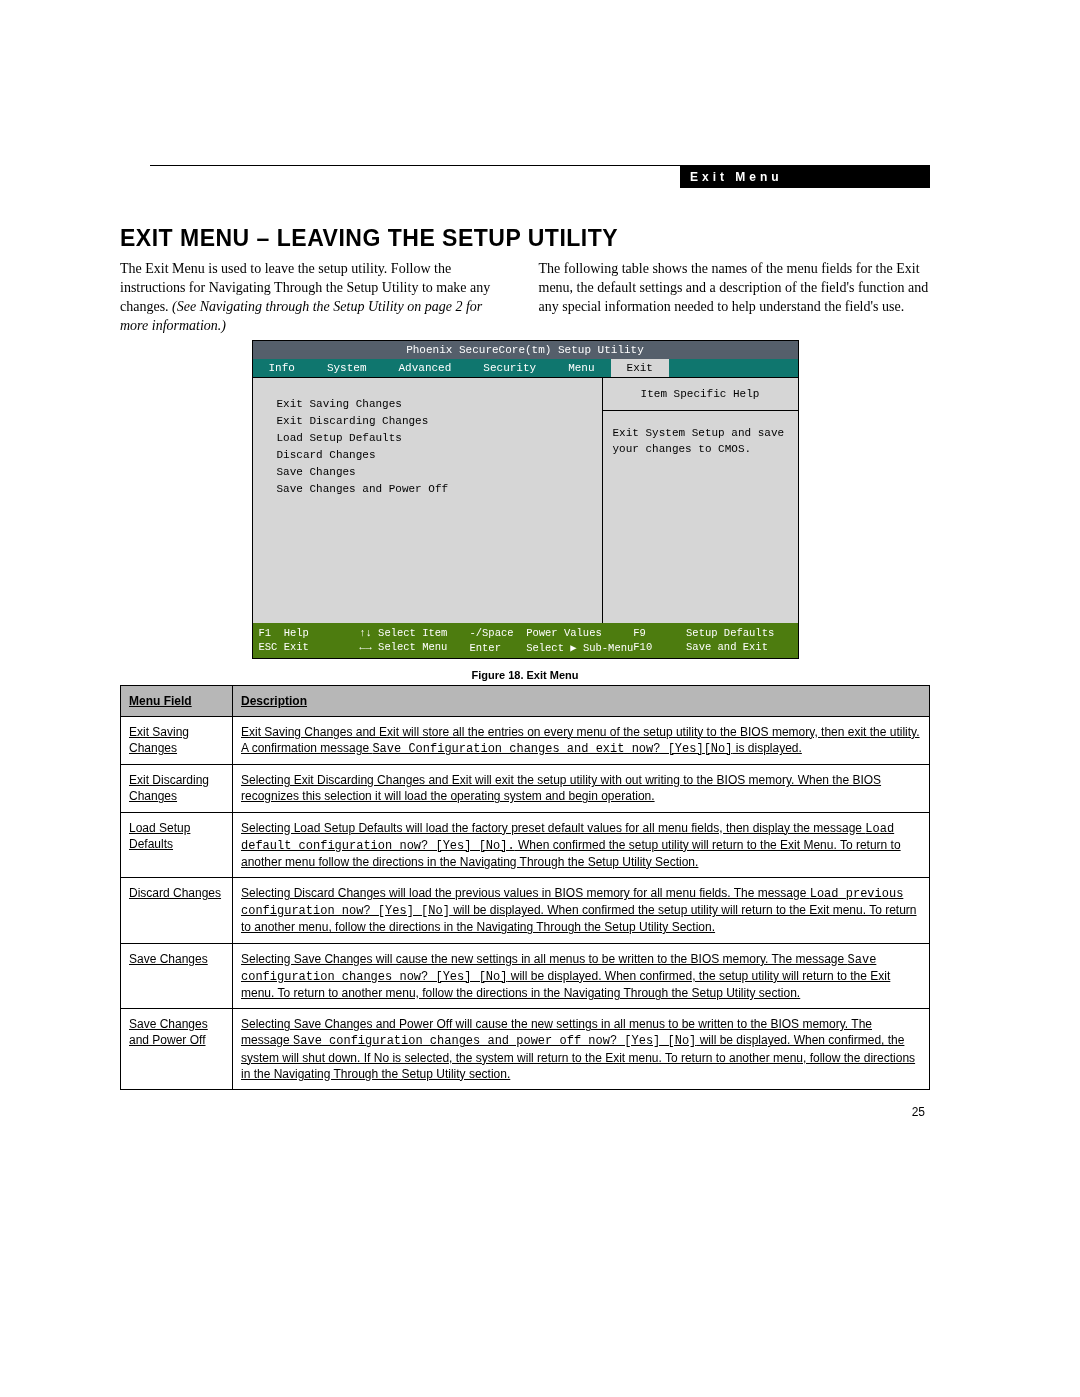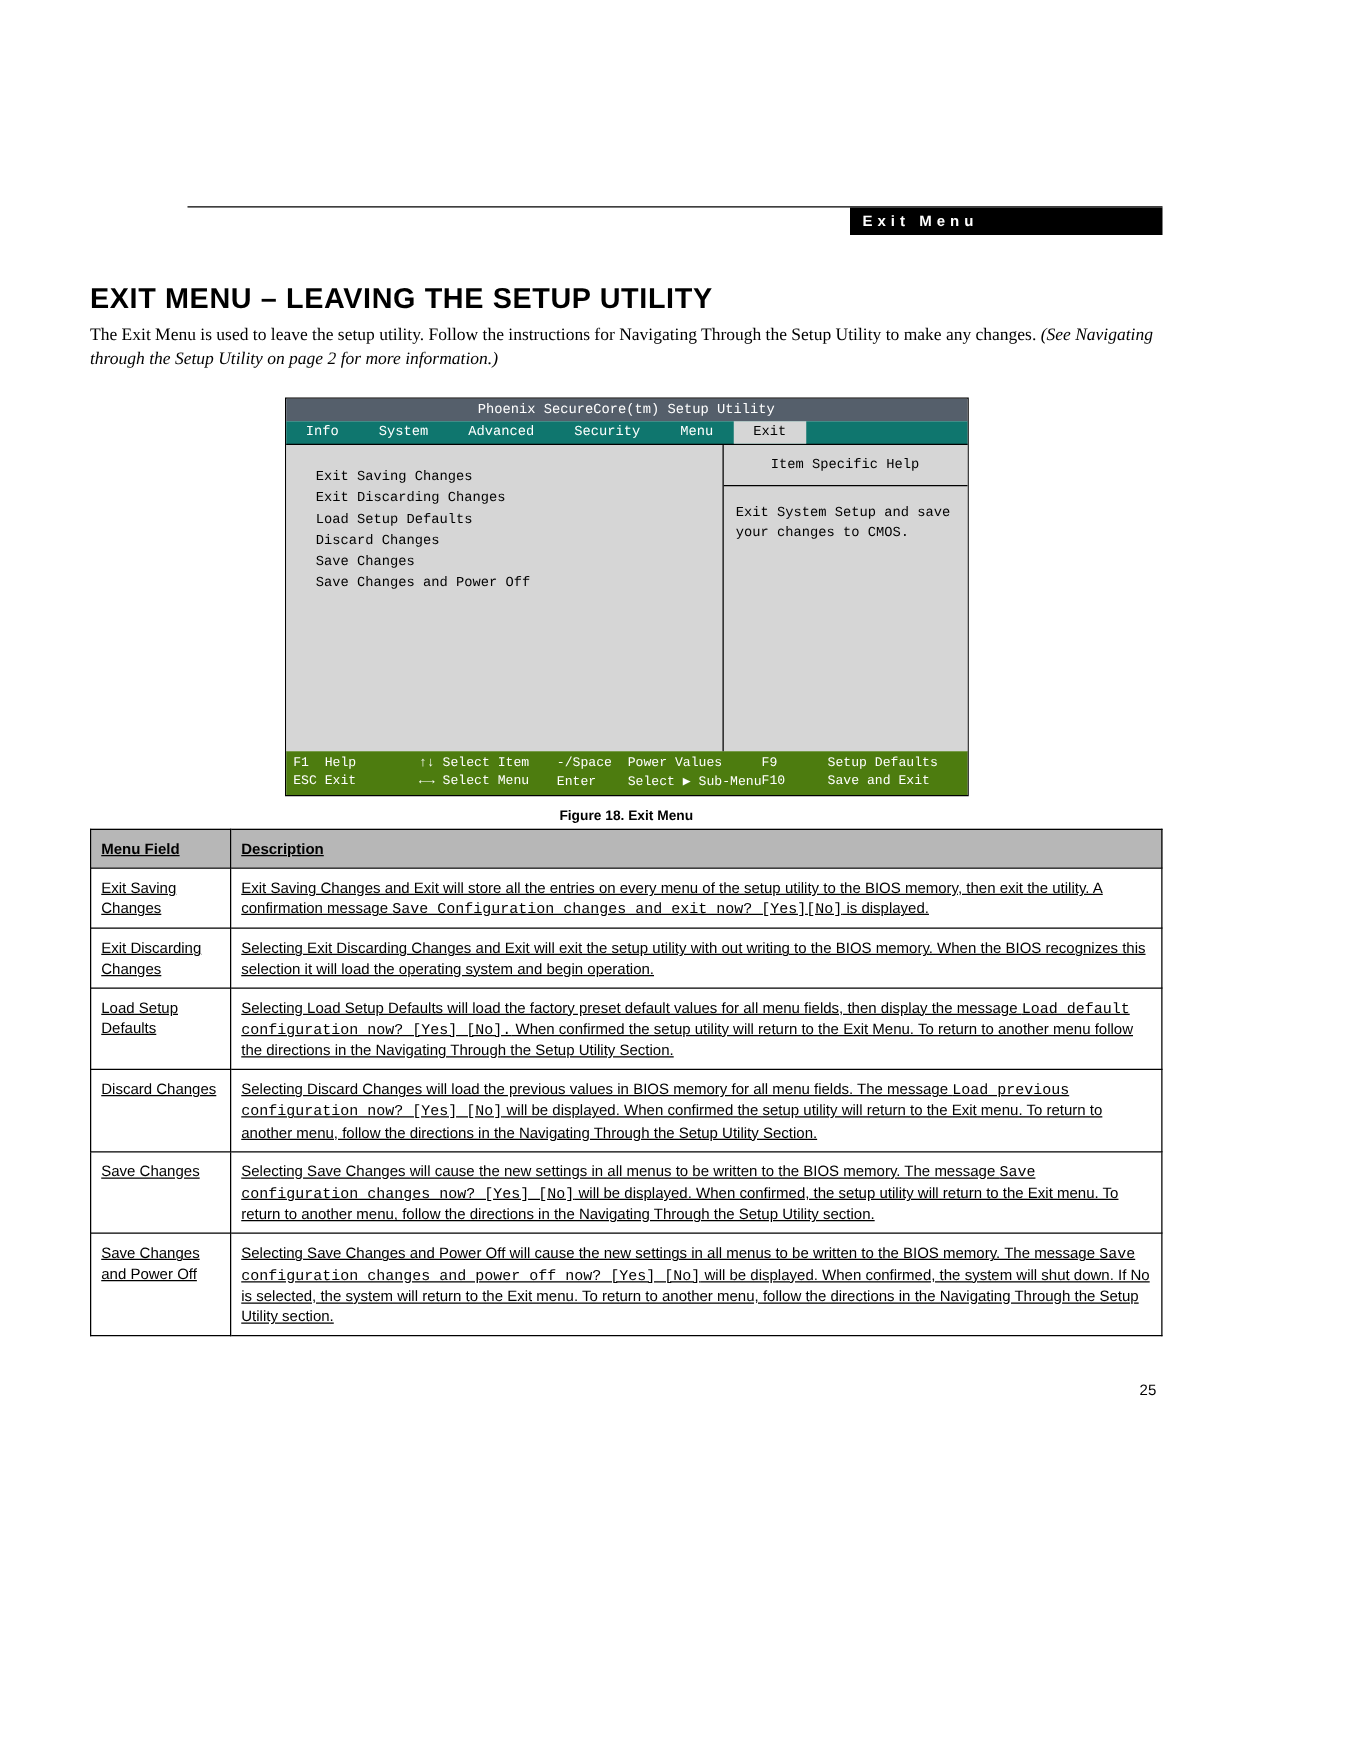--- a/index.html
+++ b/index.html
@@ -8,21 +8,21 @@
     background: #fff;
     font-family: "Helvetica Neue", Arial, sans-serif;
     font-size: 13px;
     color: #000;
   }
   .page {
     width: 1080px;
     height: 1397px;
     position: relative;
     box-sizing: border-box;
-    padding: 165px 150px 0 72px;
+    padding: 165px 150px 0 120px;
   }
   .topline {
     position: absolute;
     top: 165px;
     left: 150px;
     right: 150px;
     border-top: 1px solid #000;
   }
   .section-tab {
     position: absolute;
@@ -47,21 +47,21 @@
     display: flex;
     gap: 27px;
     font-family: Georgia, "Times New Roman", serif;
     font-size: 14px;
     line-height: 1.35;
   }
   .intro > div { flex: 1; }
   .intro em { font-style: italic; }
   
   .bios {
-    margin: 20px auto 0 auto;
+    margin: 4px auto 0 auto;
     width: 545px;
     border: 1px solid #000;
     font-family: "Courier New", monospace;
     font-size: 11px;
     color: #000;
   }
   .bios-titlebar {
     background: #555f6b;
     color: #fff;
     text-align: center;
@@ -160,20 +160,21 @@
   <div class="topline"></div>
   <div class="section-tab">Exit Menu</div>
 
   <h1 class="title">EXIT MENU – LEAVING THE SETUP UTILITY</h1>
 
   <div class="intro">
     <div>
       <span>The Exit Menu is used to leave the setup utility. Follow the instructions for Navigating Through the Setup Utility to make any changes. </span>
       <em>(See Navigating through the Setup Utility on page 2 for more information.)</em>
     </div>
+    <div>The following table shows the names of the menu fields for the Exit menu, the default settings and a description of the field's function and any special information needed to help understand the field's use.</div>
   </div>
 
   <div class="bios">
     <div class="bios-titlebar">Phoenix SecureCore(tm) Setup Utility</div>
     <div class="bios-tabs">
       <div class="bios-tab">Info</div>
       <div class="bios-tab">System</div>
       <div class="bios-tab">Advanced</div>
       <div class="bios-tab">Security</div>
       <div class="bios-tab">Menu</div>

